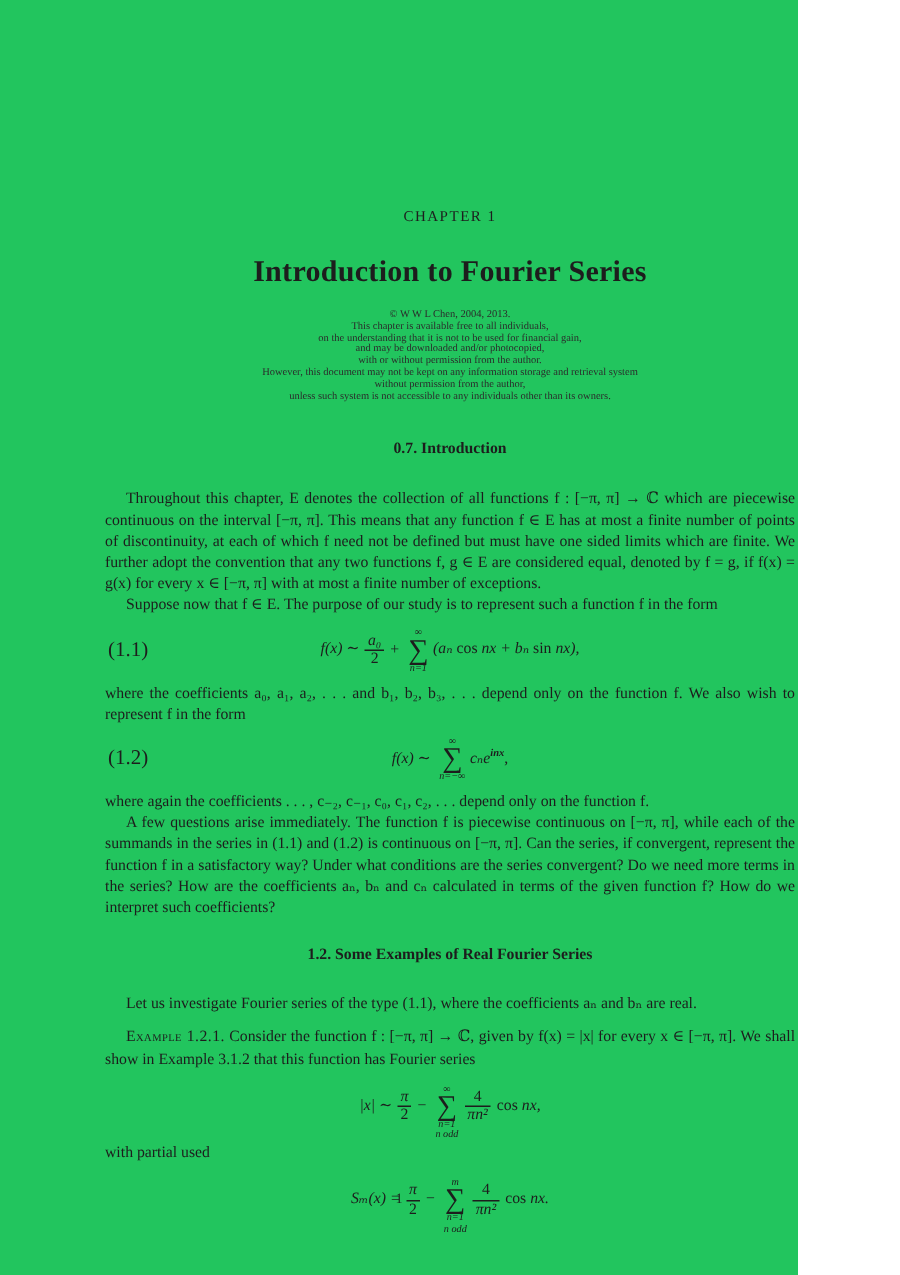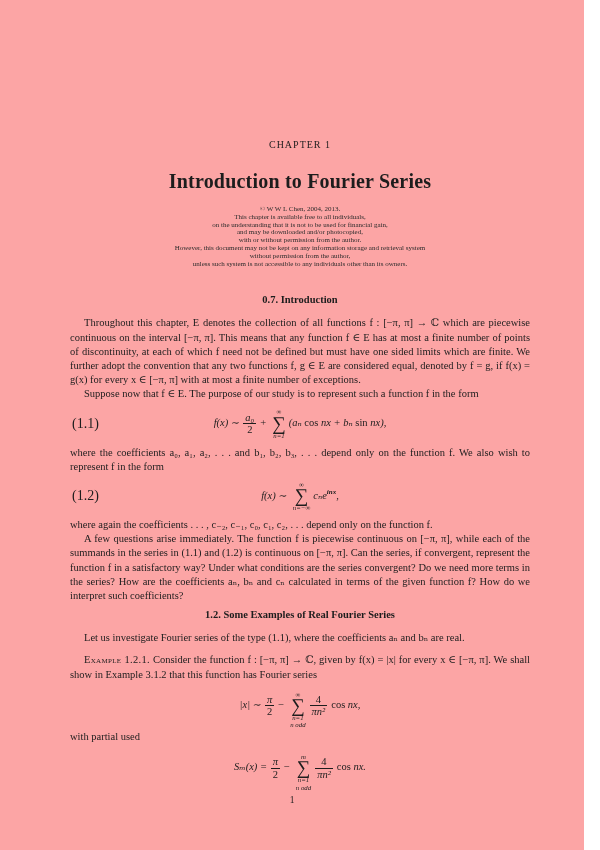--- a/index.html
+++ b/index.html
@@ -4,22 +4,22 @@
 <style>
   * { box-sizing: border-box; }
   html, body { margin: 0; padding: 0; }
   body {
     width: 600px; height: 850px;
     background: #ffffff;
     font-family: "Liberation Serif", "DejaVu Serif", serif;
   }
   .page {
     position: relative;
-    width: 584px; height: 850px;
-    background: #fca5a5;
+    width: 532px; height: 850px;
+    background: #22c55e;
     color: #1d1d1d;
     overflow: hidden;
   }
   .content {
     position: absolute;
     left: 70px; top: 0;
     width: 460px;
   }
   .chapter-label {
     margin-top: 139px;
@@ -40,28 +40,28 @@
     font-size: 7px;
     line-height: 7.8px;
     color: #2b2b2b;
   }
   .sec-heading {
     margin: 26px 0 0;
     text-align: center;
     font-size: 10.5px;
     font-weight: bold;
   }
-  .sec-heading.second { margin-top: 6px; }
+  .sec-heading.second { margin-top: 18px; }
   p.body {
     margin: 0;
     font-size: 10.5px;
     line-height: 14.2px;
     text-align: justify;
   }
-  p.body.first { margin-top: 11px; }
+  p.body.first { margin-top: 21px; }
   p.body.gap { margin-top: 8px; }
   .indent { text-indent: 14px; }
   .smallcaps { font-variant: small-caps; letter-spacing: 0.3px; }
 
   
   .equation {
     position: relative;
     display: flex;
     align-items: center;
     justify-content: center;

